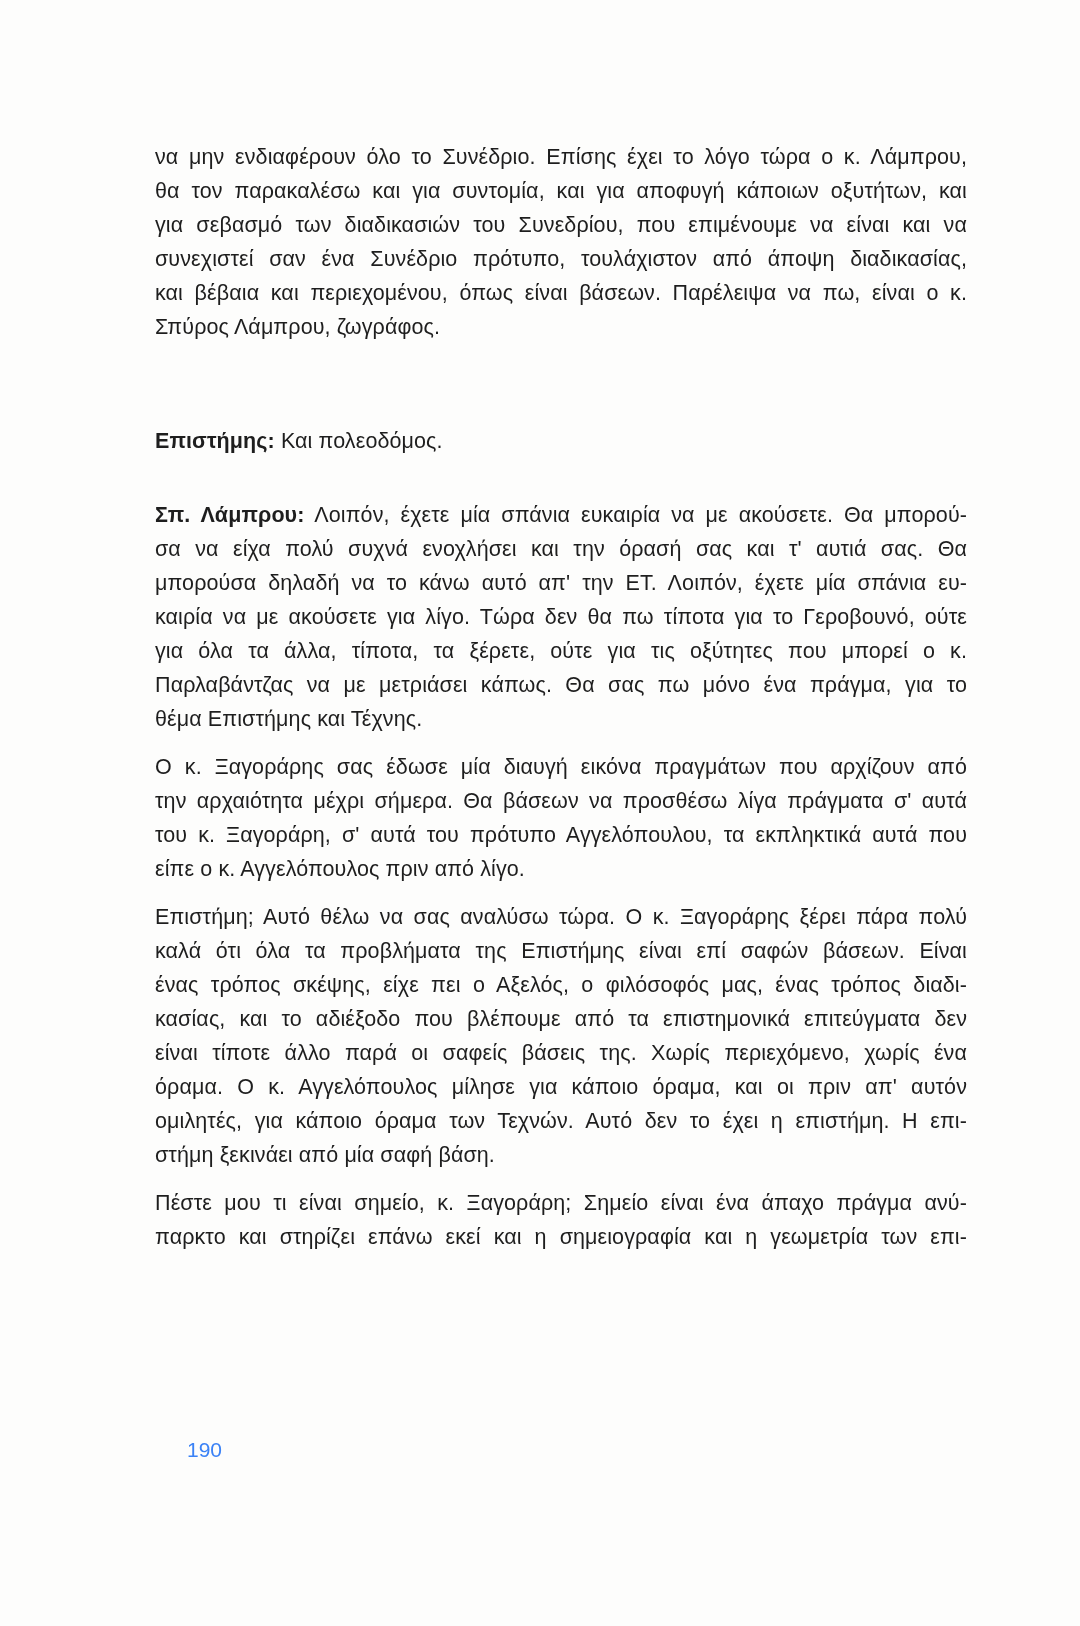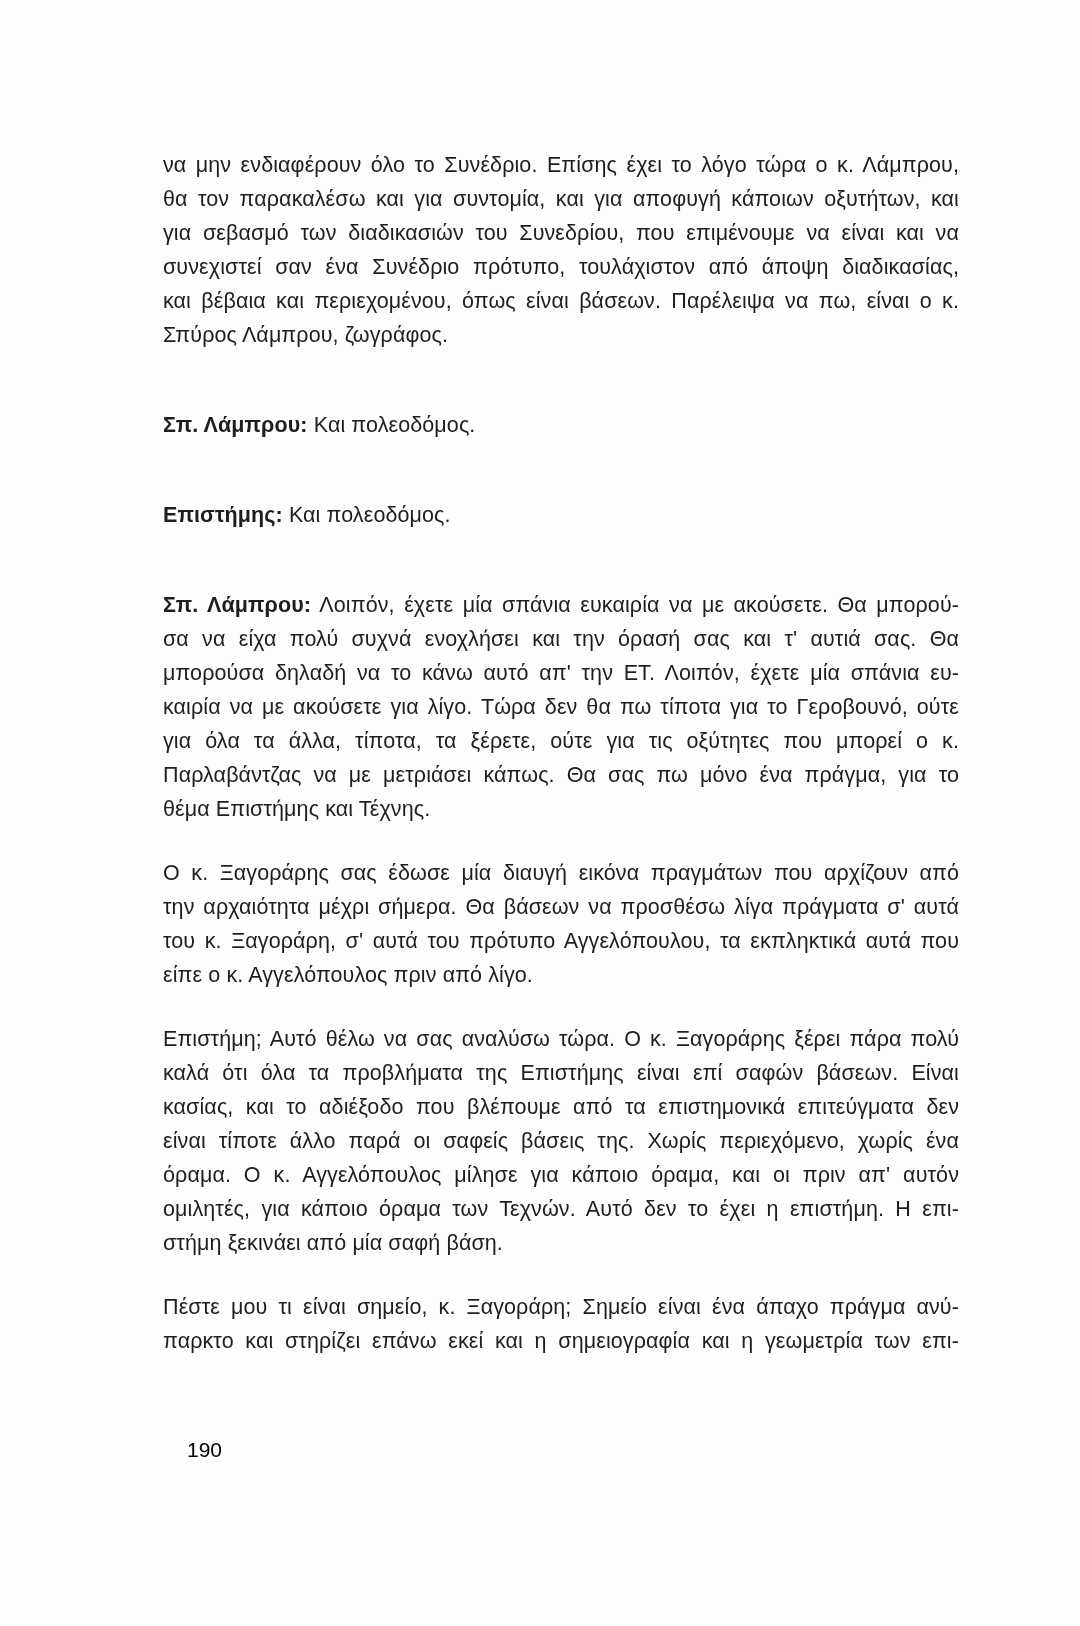--- a/index.html
+++ b/index.html
@@ -28,54 +28,51 @@
       height: 34px;
       white-space: nowrap;
       text-align: justify;
       text-align-last: justify;
       letter-spacing: 0.1px;
     }
     .line.last {
       text-align-last: left;
     }
     .para {
-      margin: 8px;
+      margin: 0;
     }
     .gap-lg { height: 40px; }
     .gap-sm { height: 14px; }
     .speaker {
       font-weight: bold;
     }
     .page-number {
       position: absolute;
       left: 187px;
       top: 1438px;
       font-size: 21px;
-      color: #000000;
+      color: #3b82f6;
     }
   </style>
 </head>
 <body>
 
 <div class="page">
 
   <div class="para">
     <span class="line">να μην ενδιαφέρουν όλο το Συνέδριο. Επίσης έχει το λόγο τώρα ο κ. Λάμπρου,</span>
     <span class="line">θα τον παρακαλέσω και για συντομία, και για αποφυγή κάποιων οξυτήτων, και</span>
     <span class="line">για σεβασμό των διαδικασιών του Συνεδρίου, που επιμένουμε να είναι και να</span>
     <span class="line">συνεχιστεί σαν ένα Συνέδριο πρότυπο, τουλάχιστον από άποψη διαδικασίας,</span>
     <span class="line">και βέβαια και περιεχομένου, όπως είναι βάσεων. Παρέλειψα να πω, είναι ο κ.</span>
     <span class="line last">Σπύρος Λάμπρου, ζωγράφος.</span>
   </div>
 
   <div class="gap-lg"></div>
 
-  <div class="para">
-    <span class="line last"><span class="speaker">Σπ. Λάμπρου:</span><span> Και πολεοδόμος.</span></span>
-  </div>
 
   <div class="gap-lg"></div>
 
   <div class="para">
     <span class="line last"><span class="speaker">Επιστήμης:</span><span> Και πολεοδόμος.</span></span>
   </div>
 
   <div class="gap-lg"></div>
 
   <div class="para">
@@ -95,20 +92,21 @@
     <span class="line">την αρχαιότητα μέχρι σήμερα. Θα βάσεων να προσθέσω λίγα πράγματα σ' αυτά</span>
     <span class="line">του κ. Ξαγοράρη, σ' αυτά του πρότυπο Αγγελόπουλου, τα εκπληκτικά αυτά που</span>
     <span class="line last">είπε ο κ. Αγγελόπουλος πριν από λίγο.</span>
   </div>
 
   <div class="gap-sm"></div>
 
   <div class="para">
     <span class="line">Επιστήμη; Αυτό θέλω να σας αναλύσω τώρα. Ο κ. Ξαγοράρης ξέρει πάρα πολύ</span>
     <span class="line">καλά  ότι όλα τα προβλήματα της Επιστήμης είναι επί σαφών βάσεων. Είναι</span>
+    <span class="line">ένας τρόπος σκέψης, είχε πει ο Αξελός, ο φιλόσοφός μας, ένας τρόπος διαδι-</span>
     <span class="line">κασίας, και το αδιέξοδο που βλέπουμε από τα επιστημονικά επιτεύγματα  δεν</span>
     <span class="line">είναι τίποτε άλλο παρά οι σαφείς βάσεις της. Χωρίς περιεχόμενο, χωρίς ένα</span>
     <span class="line">όραμα. Ο κ. Αγγελόπουλος μίλησε για κάποιο όραμα, και οι πριν απ' αυτόν</span>
     <span class="line">ομιλητές, για κάποιο όραμα των Τεχνών. Αυτό δεν το έχει η επιστήμη. Η επι-</span>
     <span class="line last">στήμη ξεκινάει από μία σαφή βάση.</span>
   </div>
 
   <div class="gap-sm"></div>
 
   <div class="para">

